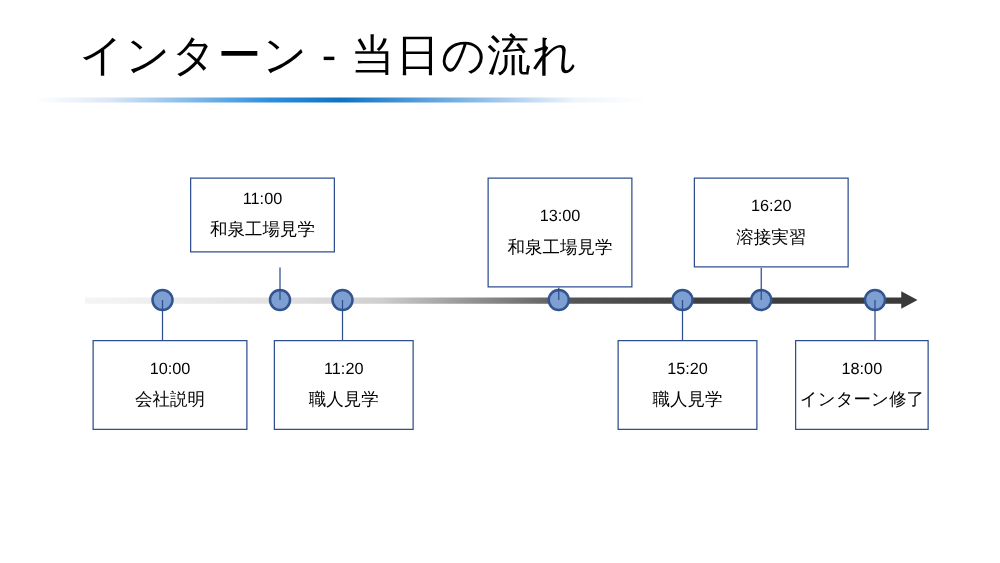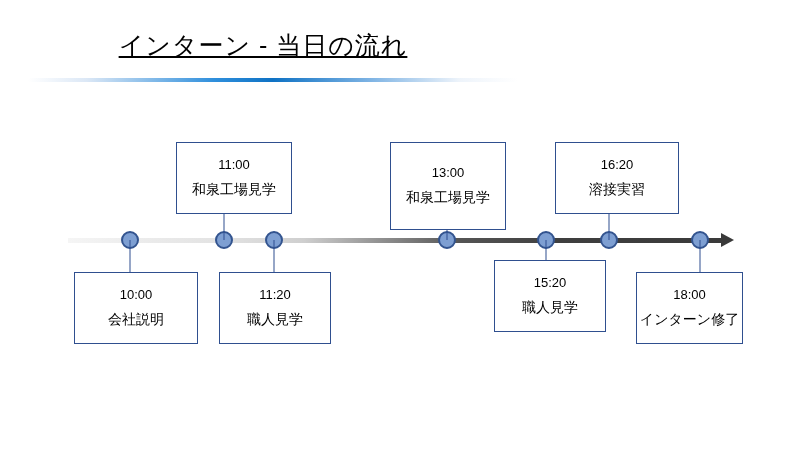--- a/index.html
+++ b/index.html
@@ -26,29 +26,28 @@
 
   
   #title-block {
     position: absolute;
     left: 28px;
     top: 24px;
     width: 500px;
     height: 60px;
   }
   #slide-title {
-    font-size: 25px;
+    font-size: 35px;
     line-height: 42px;
     font-weight: 400;
     color: #000000;
     white-space: nowrap;
     letter-spacing: 1px;
     text-align: center;
     width: 470px;
-    text-decoration: underline;
   }
   #title-underline {
     position: absolute;
     left: 0px;
     top: 54px;
     width: 490px;
     height: 4px;
     background: linear-gradient(to right,
         rgba(255,255,255,0) 0%,
         rgba(190,212,238,0.55) 12%,
@@ -149,39 +148,39 @@
 
   <div id="timeline-items">
       <div class="marker" style="left: 130px; top: 240px;"></div>
       <div class="connector" style="left: 130px; top: 240px; height: 32px;"></div>
       <div class="event-box" style="left: 74px; top: 272px; width: 124px; height: 72px;">
         <div class="event-time">10:00</div>
         <div class="event-label">会社説明</div>
       </div>
       <div class="marker" style="left: 224px; top: 240px;"></div>
       <div class="connector" style="left: 224px; top: 214px; height: 26px;"></div>
-      <div class="event-box" style="left: 176px; top: 142px; width: 116px; height: 72px;">
+      <div class="event-box" style="left: 152px; top: 142px; width: 116px; height: 60px;">
         <div class="event-time">11:00</div>
         <div class="event-label">和泉工場見学</div>
       </div>
       <div class="marker" style="left: 274px; top: 240px;"></div>
       <div class="connector" style="left: 274px; top: 240px; height: 32px;"></div>
       <div class="event-box" style="left: 219px; top: 272px; width: 112px; height: 72px;">
         <div class="event-time">11:20</div>
         <div class="event-label">職人見学</div>
       </div>
       <div class="marker" style="left: 447px; top: 240px;"></div>
       <div class="connector" style="left: 447px; top: 214px; height: 26px;"></div>
       <div class="event-box" style="left: 390px; top: 142px; width: 116px; height: 88px;">
         <div class="event-time">13:00</div>
         <div class="event-label">和泉工場見学</div>
       </div>
       <div class="marker" style="left: 546px; top: 240px;"></div>
       <div class="connector" style="left: 546px; top: 240px; height: 32px;"></div>
-      <div class="event-box" style="left: 494px; top: 260px; width: 112px; height: 72px;">
+      <div class="event-box" style="left: 494px; top: 272px; width: 112px; height: 72px;">
         <div class="event-time">15:20</div>
         <div class="event-label">職人見学</div>
       </div>
       <div class="marker" style="left: 609px; top: 240px;"></div>
       <div class="connector" style="left: 609px; top: 214px; height: 26px;"></div>
       <div class="event-box" style="left: 555px; top: 142px; width: 124px; height: 72px;">
         <div class="event-time">16:20</div>
         <div class="event-label">溶接実習</div>
       </div>
       <div class="marker" style="left: 700px; top: 240px;"></div>

